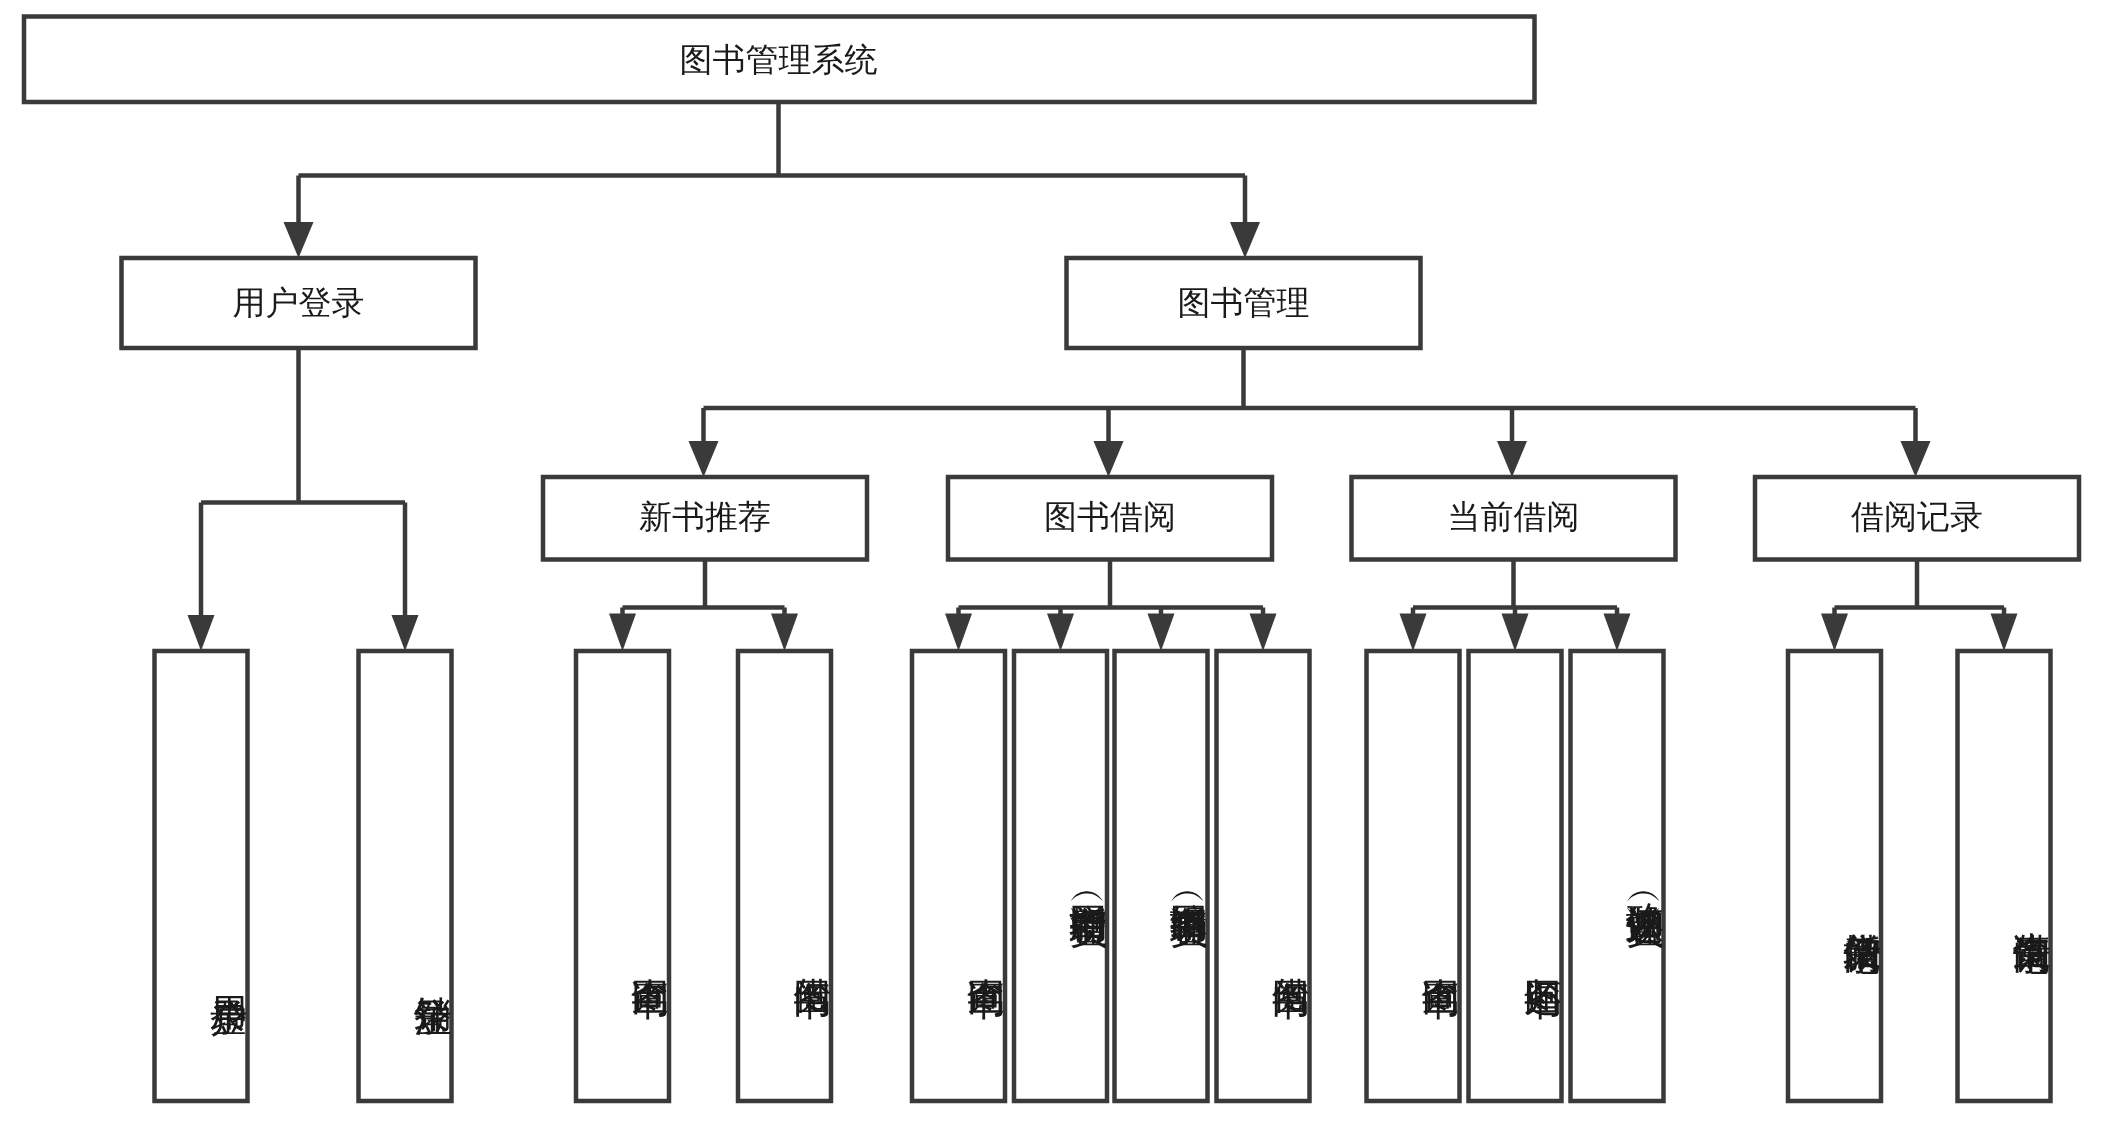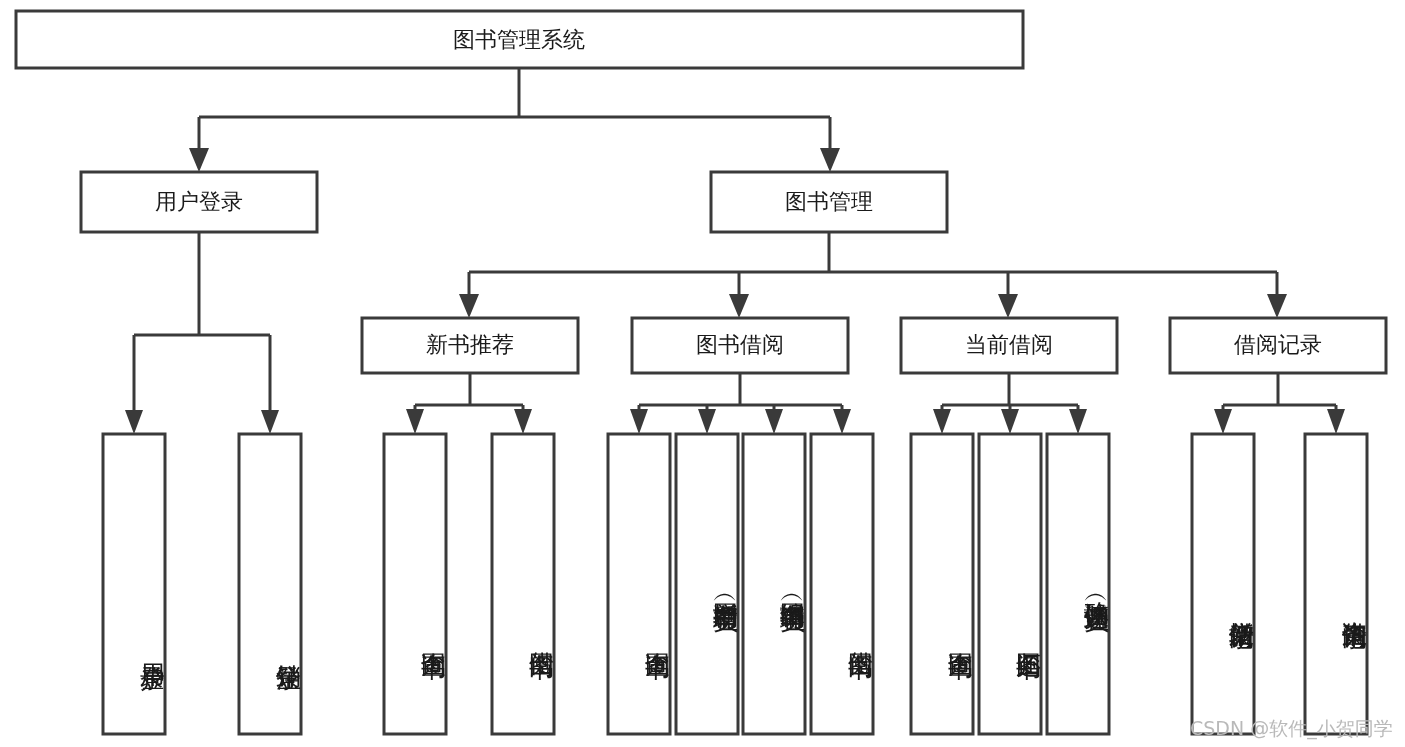--- a/index.html
+++ b/index.html
@@ -211,15 +211,14 @@
   <div class="node-label-v" style="left:743px; top:444px; width:62px; height:284px; padding-top:0px;">编辑图书（管理员）</div>
   <div class="node-label-v" style="left:811px; top:444px; width:62px; height:284px; padding-top:48px;">借阅图书</div>
 
   <div class="node-label-v" style="left:911px; top:444px; width:62px; height:284px; padding-top:48px;">查询图书</div>
   <div class="node-label-v" style="left:979px; top:444px; width:62px; height:284px; padding-top:48px;">归还图书</div>
   <div class="node-label-v" style="left:1047px; top:444px; width:62px; height:284px; padding-top:0px;">确认归还（管理员）</div>
 
   <div class="node-label-v" style="left:1192px; top:444px; width:62px; height:284px; padding-top:18px;">新增借阅记录</div>
   <div class="node-label-v" style="left:1305px; top:444px; width:62px; height:284px; padding-top:18px;">查询借阅记录</div>
 
-  <div id="watermark">CSDN @软件_小贺同学</div>
 
 </div>
 
 </body></html>

